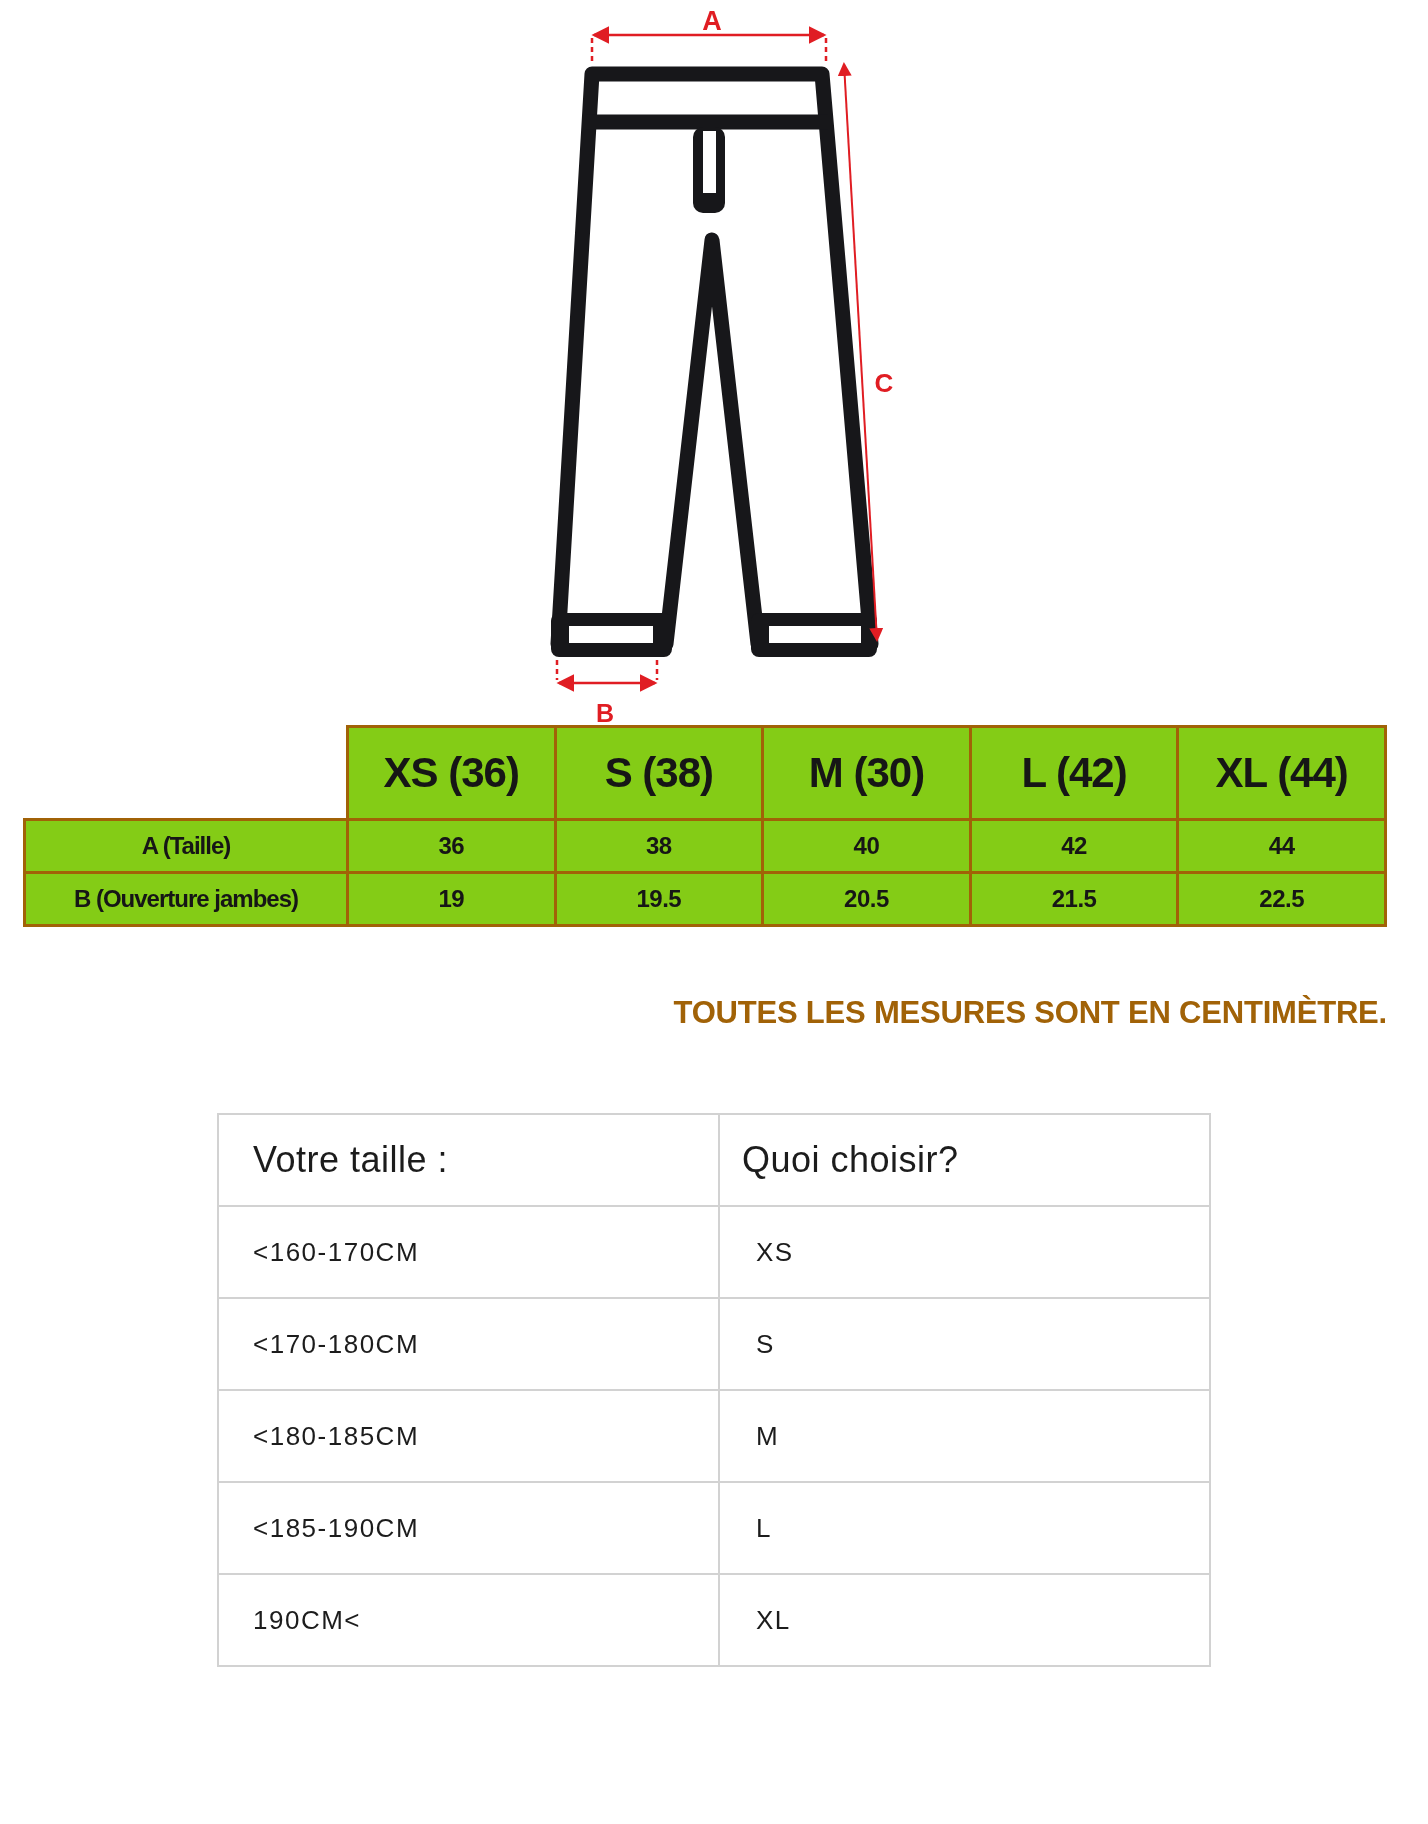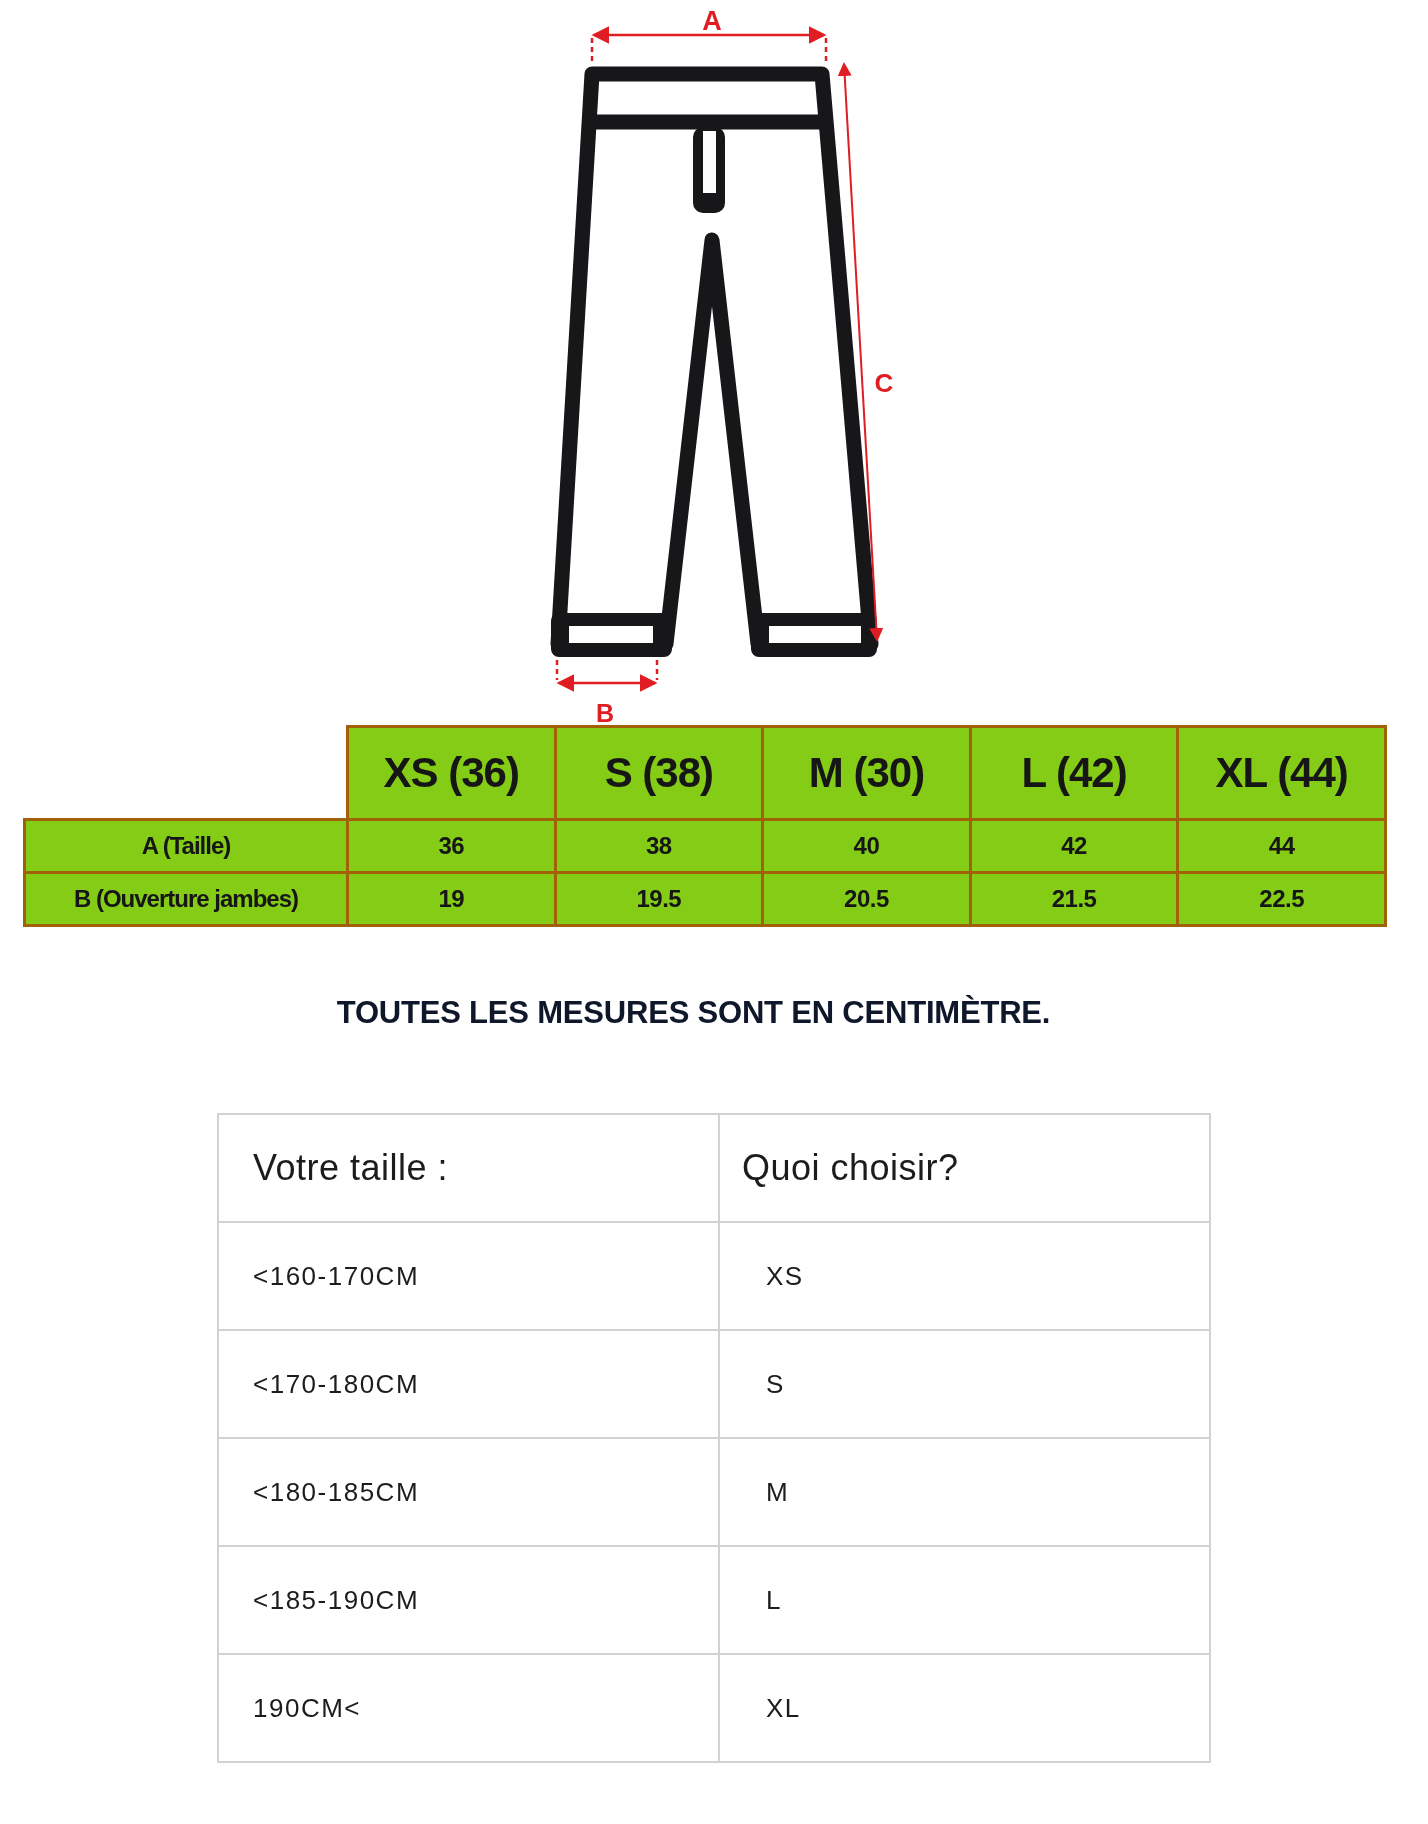--- a/index.html
+++ b/index.html
@@ -33,42 +33,42 @@
   table.size-table td.rowlabel{
     font-size:24px;font-weight:bold;letter-spacing:-1px;
   }
   table.size-table td.val{
     font-size:24px;font-weight:bold;letter-spacing:-0.5px;
   }
 
   
   .units-note{
     position:absolute;left:0;top:995px;width:1387px;
-    text-align:center;
-    font-size:31px;font-weight:bold;letter-spacing:-0.2px;color:#0f172a;
+    text-align:right;
+    font-size:31px;font-weight:bold;letter-spacing:-0.2px;color:#a16207;
     white-space:nowrap;
   }
 
   
   table.choice-table{
     position:absolute;left:217px;top:1113px;
     border-collapse:collapse;table-layout:fixed;width:992px;
   }
   table.choice-table th, table.choice-table td{
     border:2px solid #d2d2d2;background:#ffffff;
     text-align:left;vertical-align:middle;
     color:#1c1c1c;
   }
-  table.choice-table tr{height:108px;}
+  table.choice-table tr{height:92px;}
   table.choice-table th{
     font-size:36px;font-weight:normal;letter-spacing:0.5px;
   }
   table.choice-table th.c1, table.choice-table td.c1{padding-left:34px;}
   table.choice-table th.c2{padding-left:22px;}
-  table.choice-table td.c2{padding-left:46px;}
+  table.choice-table td.c2{padding-left:36px;}
   table.choice-table td{
     font-size:26px;letter-spacing:1.5px;border-radius:21px;
   }
 </style>
 </head>
 <body>
 
 <svg class="pants-svg" viewBox="520 0 420 745" xmlns="http://www.w3.org/2000/svg">
   <defs>
     <marker id="arr" markerWidth="9" markerHeight="9" refX="6" refY="3.5" orient="auto-start-reverse">

